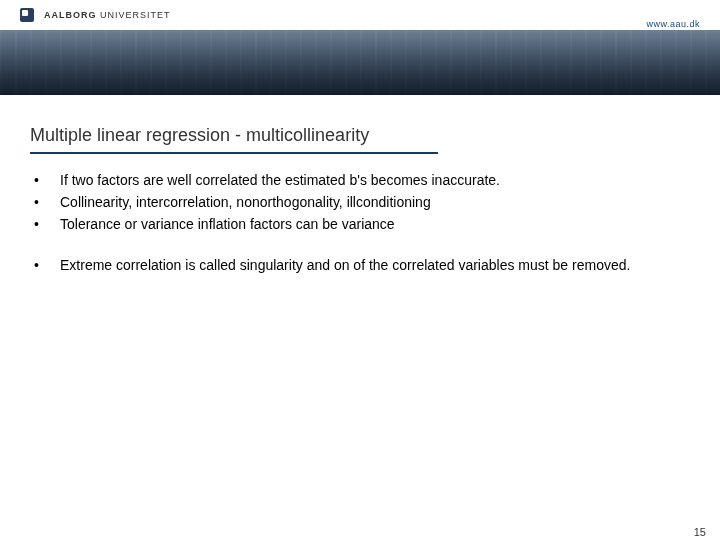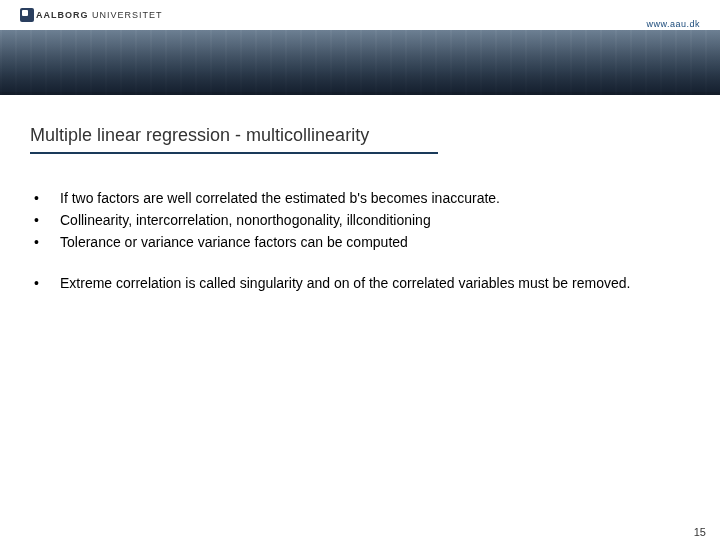--- a/index.html
+++ b/index.html
@@ -30,21 +30,21 @@
       height: 30px;
       background: #ffffff;
       display: flex;
       align-items: center;
       justify-content: space-between;
       padding: 0 20px;
     }
     .logo-area {
       display: flex;
       align-items: center;
-      gap: 2px;
+      gap: 10px;
     }
     .logo-icon {
       width: 14px;
       height: 14px;
       background: #2a3f5f;
       border-radius: 2px;
       position: relative;
     }
     .logo-icon::after {
       content: '';
@@ -80,21 +80,21 @@
         linear-gradient(to bottom, rgba(120,140,160,0.4), rgba(20,30,45,0.9)),
         repeating-linear-gradient(90deg, rgba(200,210,220,0.1) 0px, rgba(200,210,220,0.1) 2px, transparent 2px, transparent 15px);
     }
     .content-area {
       padding: 30px 30px 20px 30px;
     }
     .slide-title {
       font-size: 18px;
       color: #333;
       font-weight: normal;
-      margin-bottom: 42px;
+      margin-bottom: 24px;
       position: relative;
     }
     .slide-title::after {
       content: '';
       position: absolute;
       bottom: -8px;
       left: 0;
       width: 408px;
       height: 2px;
       background: #1a3a5a;
@@ -150,21 +150,21 @@
     <div class="bullet-item">
       <span class="bullet-marker">•</span>
       <span class="bullet-text">If two factors are well correlated the estimated b's becomes inaccurate.</span>
     </div>
     <div class="bullet-item">
       <span class="bullet-marker">•</span>
       <span class="bullet-text">Collinearity, intercorrelation, nonorthogonality, illconditioning</span>
     </div>
     <div class="bullet-item">
       <span class="bullet-marker">•</span>
-      <span class="bullet-text">Tolerance or variance variance factors can be computed</span>
+      <span class="bullet-text">Tolerance or variance inflation factors can be variance</span>
     </div>
   </div>
 
   <div class="bullet-group">
     <div class="bullet-item">
       <span class="bullet-marker">•</span>
       <span class="bullet-text">Extreme correlation is called singularity and on of the correlated variables must be removed.</span>
     </div>
   </div>
 </div>

